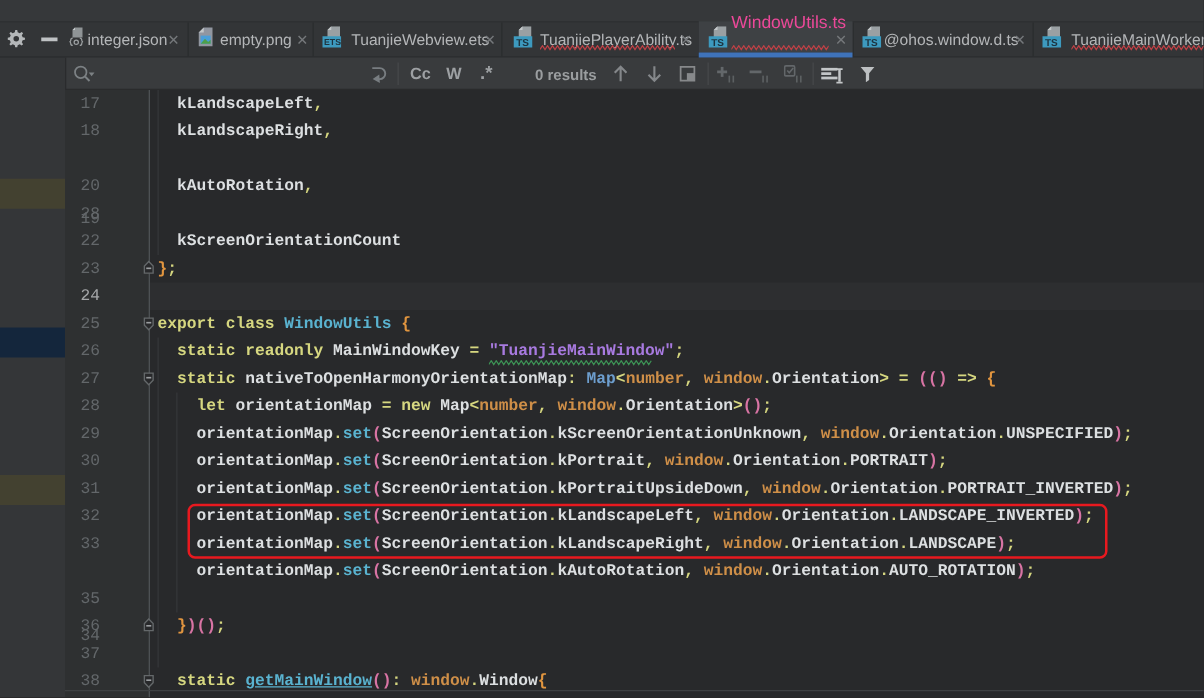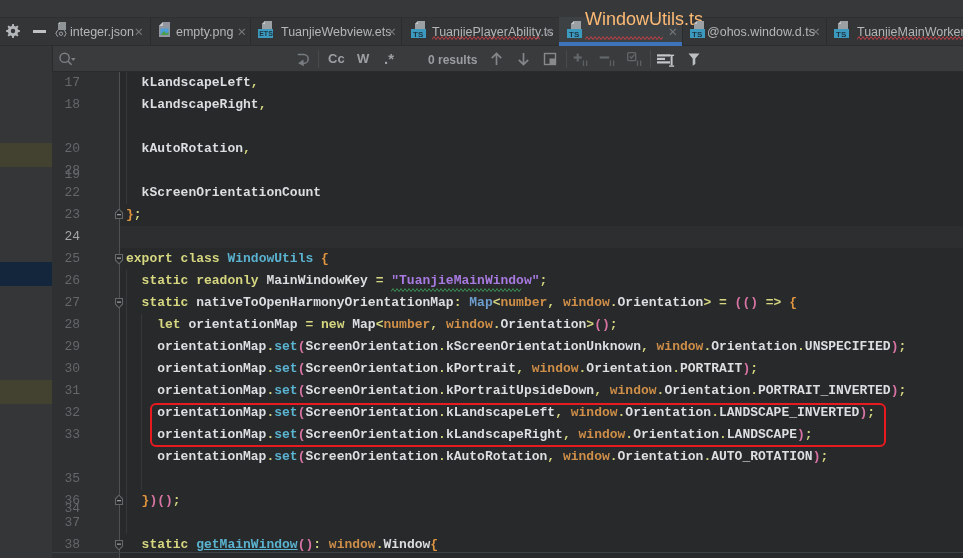--- a/index.html
+++ b/index.html
@@ -91,21 +91,21 @@
       <span class="nm" style="left:31px;">TuanjiePlayerAbility.ts</span>
     </div>
   <div class="tx" style="left:544px;">✕</div>
 
   <svg class="ticon" style="left:566px;" width="16" height="18" viewBox="0 0 16 18">
     <polygon points="8,0 15,0 15,9 5,9 5,3" fill="#9aa0a3"></polygon>
     <polygon points="5,3 8,0 8,3" fill="#c3c7c9"></polygon>
     <rect x="1" y="8" width="15" height="9" fill="#3d9abf"></rect>
     <text x="3" y="15.6" font-family="Liberation Sans,sans-serif" font-size="8" font-weight="bold" fill="#1d3440">TS</text>
   </svg>
-  <span class="abs" style="left:585px;top:9px;font-size:18px;color:#fdba74;white-space:nowrap;">WindowUtils.ts</span>
+  <span class="abs" style="left:585px;top:9px;font-size:14px;color:#ec4899;white-space:nowrap;">WindowUtils.ts</span>
   <div class="tx" style="left:668px;">✕</div>
 
   <svg class="ticon" style="left:689px;" width="16" height="18" viewBox="0 0 16 18">
     <polygon points="8,0 15,0 15,9 5,9 5,3" fill="#9aa0a3"></polygon>
     <polygon points="5,3 8,0 8,3" fill="#c3c7c9"></polygon>
     <rect x="1" y="8" width="15" height="9" fill="#3d9abf"></rect>
     <text x="3" y="15.6" font-family="Liberation Sans,sans-serif" font-size="8" font-weight="bold" fill="#1d3440">TS</text>
   </svg>
   <div class="tab" style="left:682px;width:144px;">
       <span class="nm" style="left:25px;">@ohos.window.d.ts</span>

